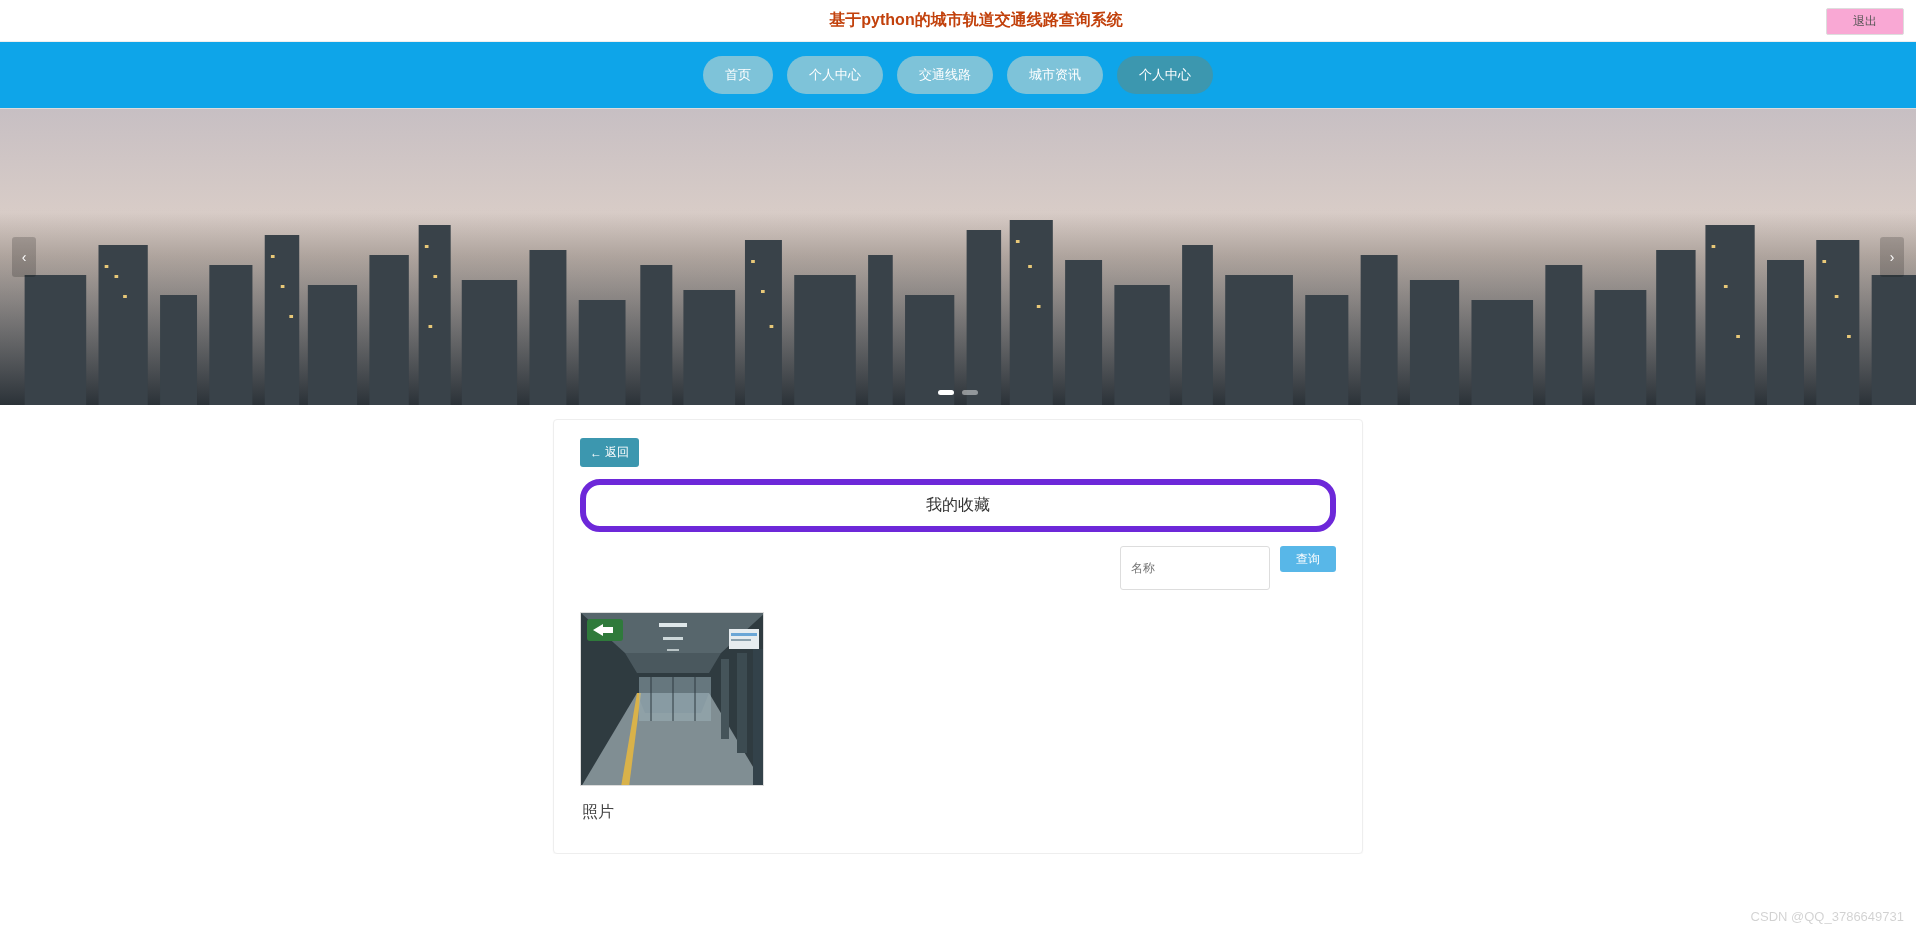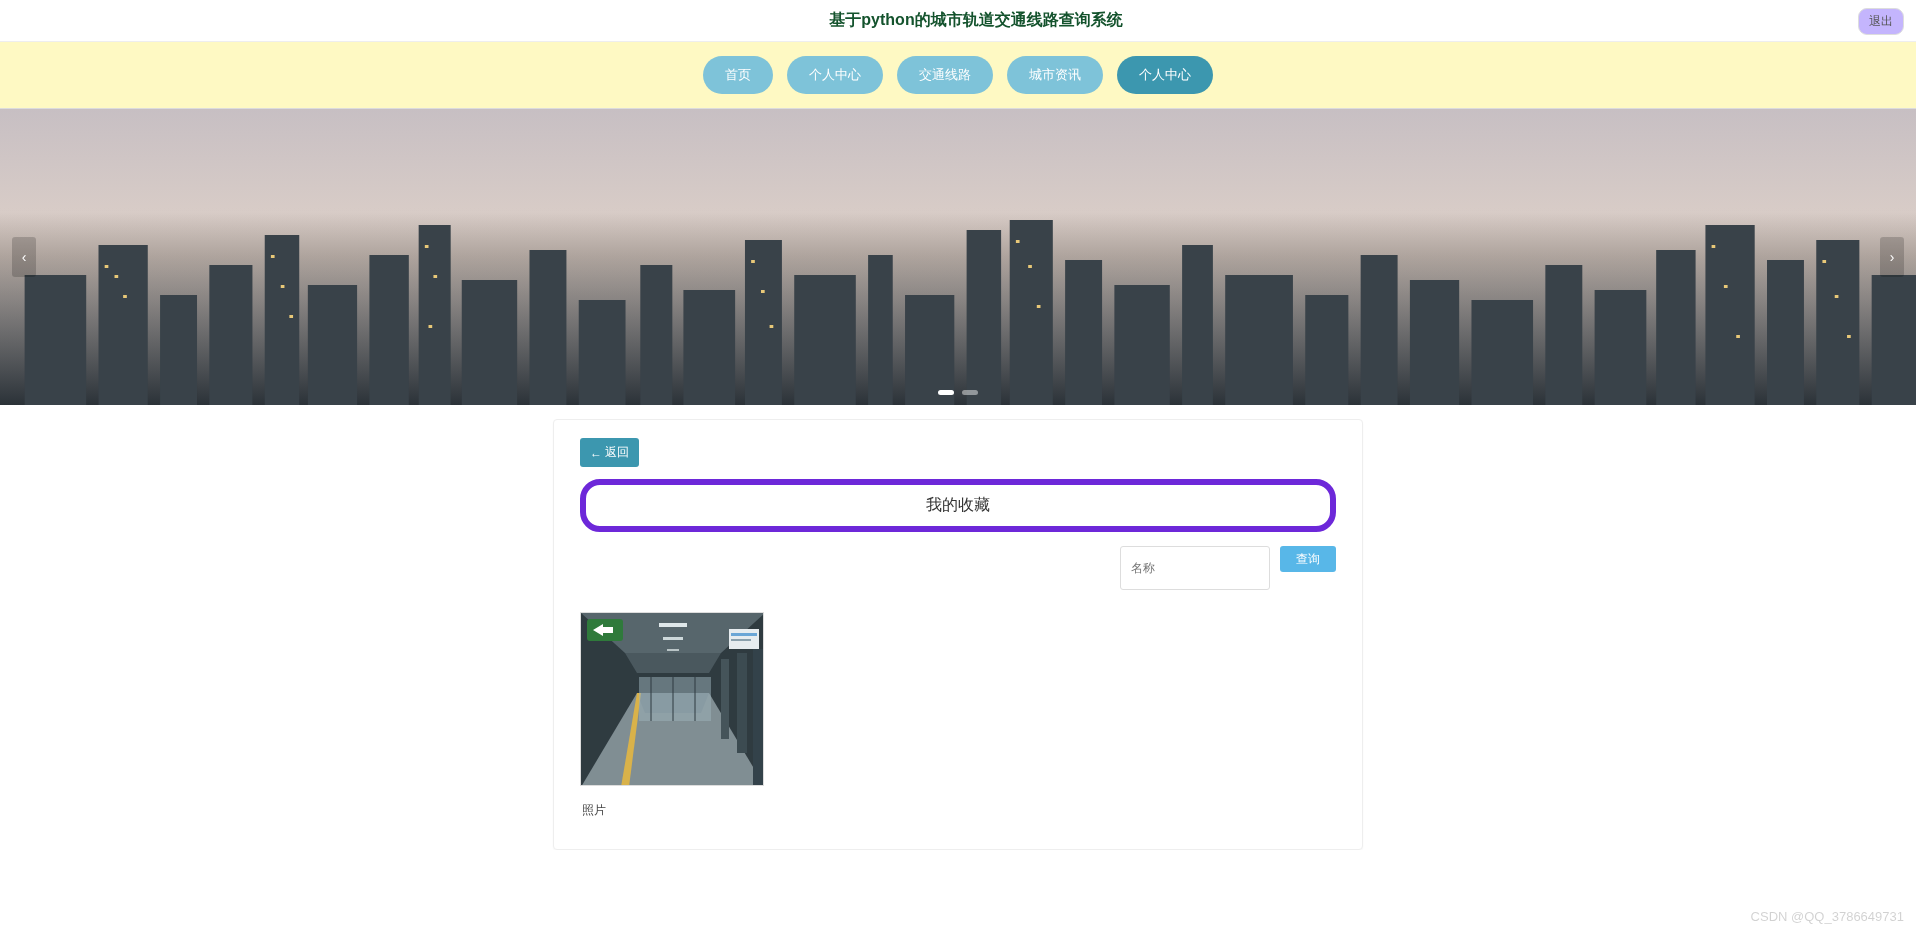--- a/index.html
+++ b/index.html
@@ -1,22 +1,22 @@
 <!DOCTYPE html>
 <html><head>
 <meta charset="utf-8">
 <style>
 * { margin:0; padding:0; box-sizing:border-box; font-family:"Microsoft YaHei","PingFang SC",Arial,sans-serif; }
 body { background:#fff; }
 
 .header { height:42px; border-bottom:1px solid #eee; display:flex; align-items:center; justify-content:center; position:relative; background:#fff; }
-.header .title { font-size:16px; font-weight:bold; color:#14532d;margin-left:36px; }
-.header .logout { position:absolute; right:12px; top:8px; padding:4px 10px; border:1px solid #ddd; background:#c4b5fd; font-size:12px; color:#555; border-radius:9px; cursor:pointer; }
+.header .title { font-size:16px; font-weight:bold; color:#c2410c;margin-left:36px; }
+.header .logout { position:absolute; right:12px; top:8px; padding:4px 26px; border:1px solid #ddd; background:#f9a8d4; font-size:12px; color:#555; border-radius:2px; cursor:pointer; }
 
-.navbar-wrap { background:#fef9c3; padding:14px 0; border-bottom:1px solid #dcdcdc; }
+.navbar-wrap { background:#0ea5e9; padding:14px 0; border-bottom:1px solid #dcdcdc; }
 .navbar { display:flex; justify-content:center; gap:14px; }
 .nav-item { padding:10px 22px; background:#7ec3d9; color:#fff; font-size:13px; border-radius:22px; cursor:pointer; }
 .nav-item.active { background:#3c97af; color:#fff; }
 
 .banner { position:relative; width:100%; height:296px; overflow:hidden; background:linear-gradient(to bottom,#c7bfc3 0%,#d8ccc7 35%,#b0a49c 50%,#3a4148 100%); }
 .banner svg.skyline { position:absolute; left:0; right:0; bottom:0; width:100%; height:200px; }
 .banner .arrow { position:absolute; top:50%; transform:translateY(-50%); width:24px; height:40px; background:rgba(0,0,0,0.18); color:#fff; display:flex; align-items:center; justify-content:center; border-radius:3px; cursor:pointer; font-size:14px; }
 .banner .arrow.left { left:12px; }
 .banner .arrow.right { right:12px; }
 .banner .dots { position:absolute; bottom:10px; left:50%; transform:translateX(-50%); display:flex; gap:8px; }
@@ -26,21 +26,21 @@
 .panel { width:810px; margin:14px auto 0; background:#fff; border:1px solid #eee; border-radius:4px; padding:18px 26px 30px; box-shadow:0 1px 2px rgba(0,0,0,0.03); }
 .back-btn { display:inline-flex; align-items:center; gap:3px; background:#3c97af; color:#fff; font-size:12px; padding:6px 10px; border-radius:3px; cursor:pointer; border:none; }
 .section-title { margin-top:12px; border:6px solid #6d28d9; border-radius:20px; padding:10px; text-align:center; font-size:16px; color:#333; }
 .search-row { margin-top:14px; display:flex; justify-content:flex-end; gap:10px; }
 .search-row input { width:150px; height:44px; padding:0 10px; border:1px solid #ddd; border-radius:3px; font-size:12px; color:#666; }
 .search-row .btn { height:26px; padding:0 16px; background:#58b7e8; color:#fff; border:none; border-radius:3px; font-size:12px; cursor:pointer; }
 
 .card-grid { margin-top:22px; }
 .card { width:184px; }
 .card .thumb { width:184px; height:174px; background:#3a4b52; position:relative; overflow:hidden; border:1px solid #ddd; }
-.card .caption { margin-top:16px; font-size:12px; color:#444; padding-left:2px; }
+.card .caption { margin-top:16px; font-size:16px; color:#444; padding-left:2px; }
 
 .watermark { position:fixed; right:12px; bottom:12px; font-size:13px; color:rgba(0,0,0,0.18); pointer-events:none;margin-left:42px; }
 </style>
 </head>
 <body>
 
 <div class="header">
   <div class="title">基于python的城市轨道交通线路查询系统</div>
   <button class="logout">退出</button>
 </div>

